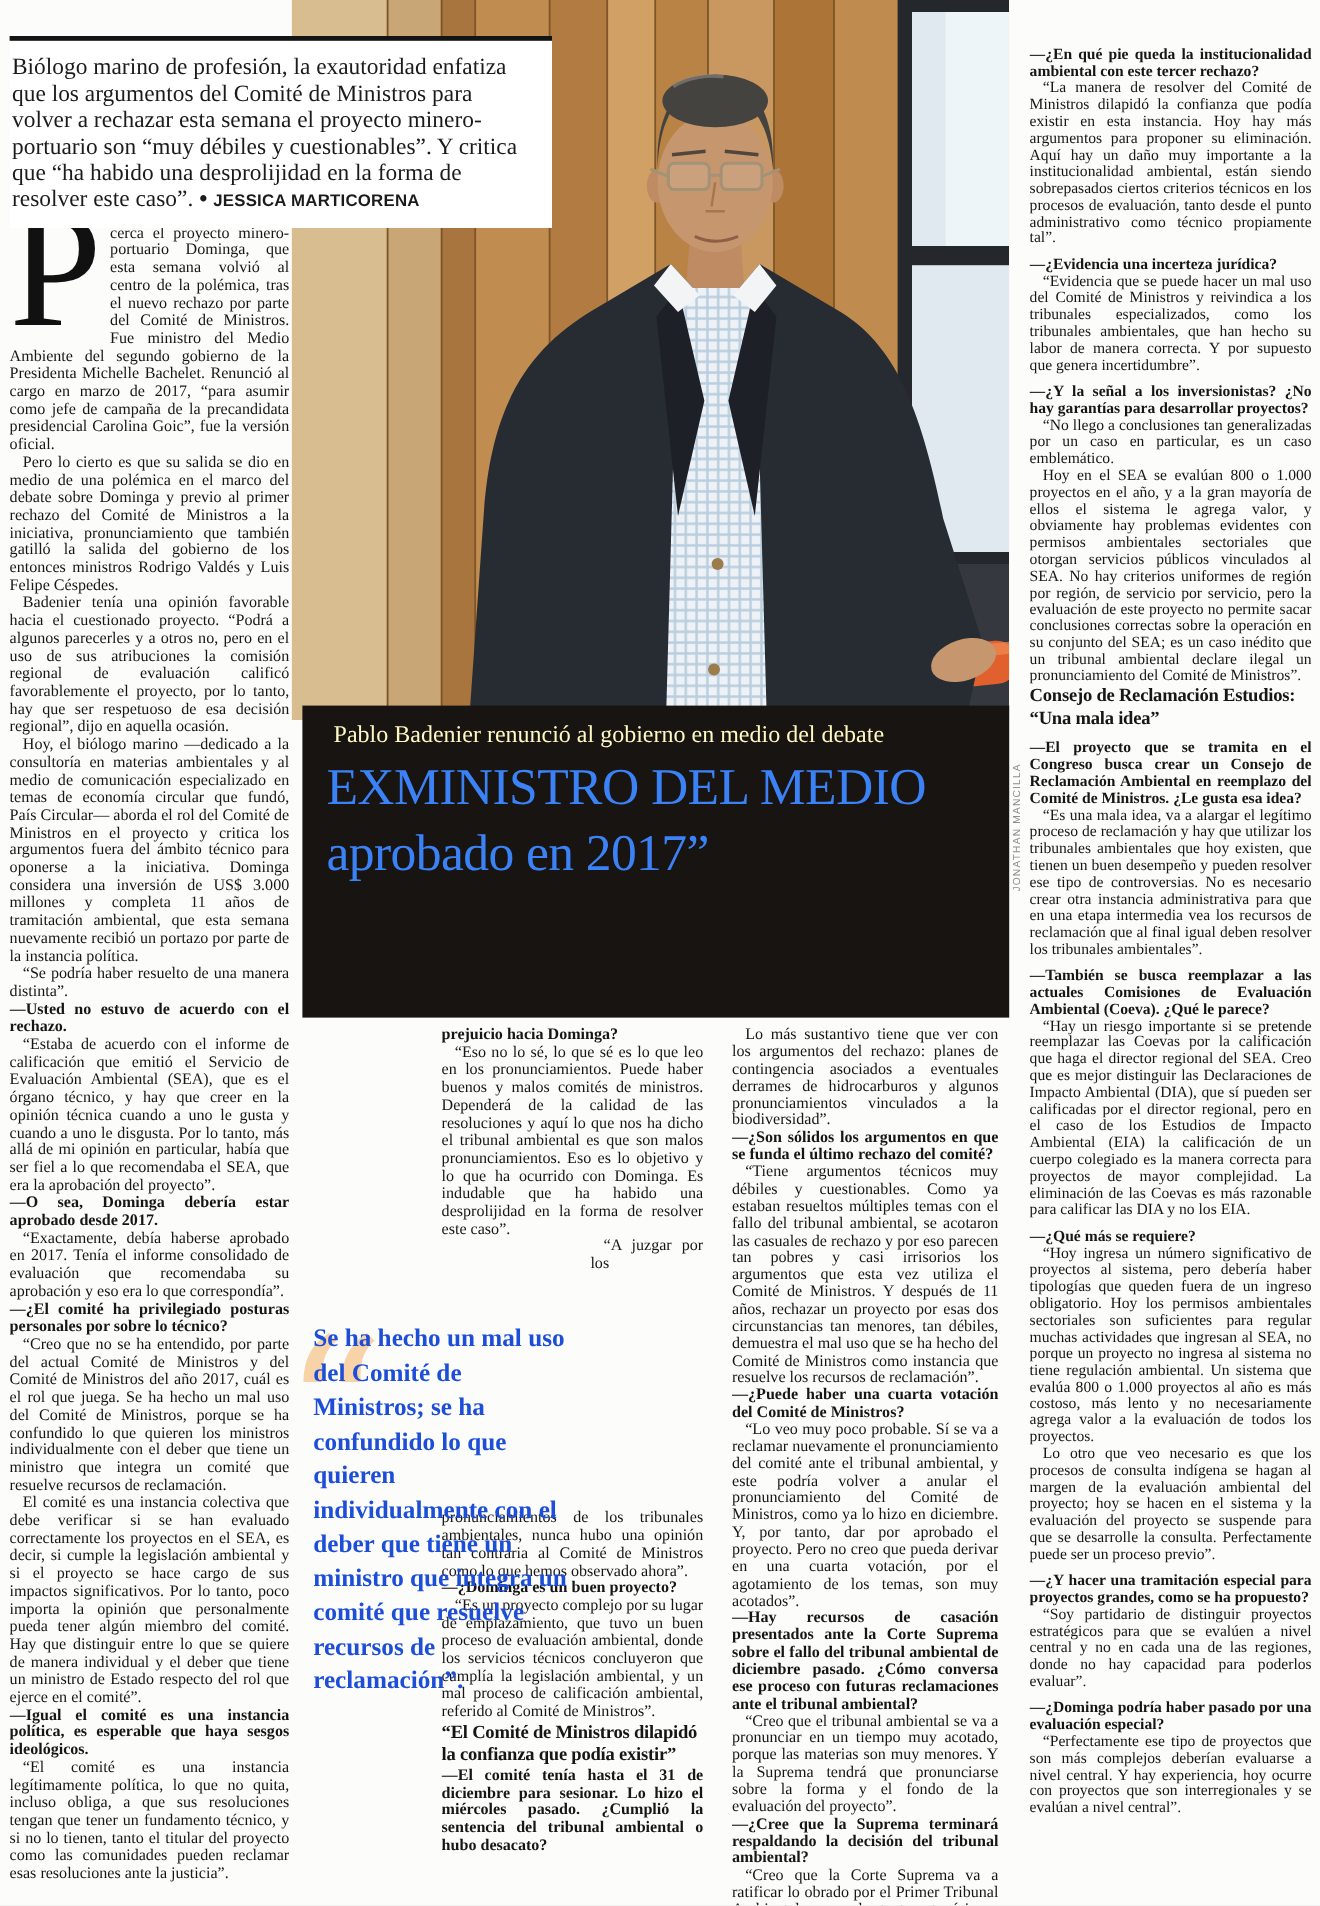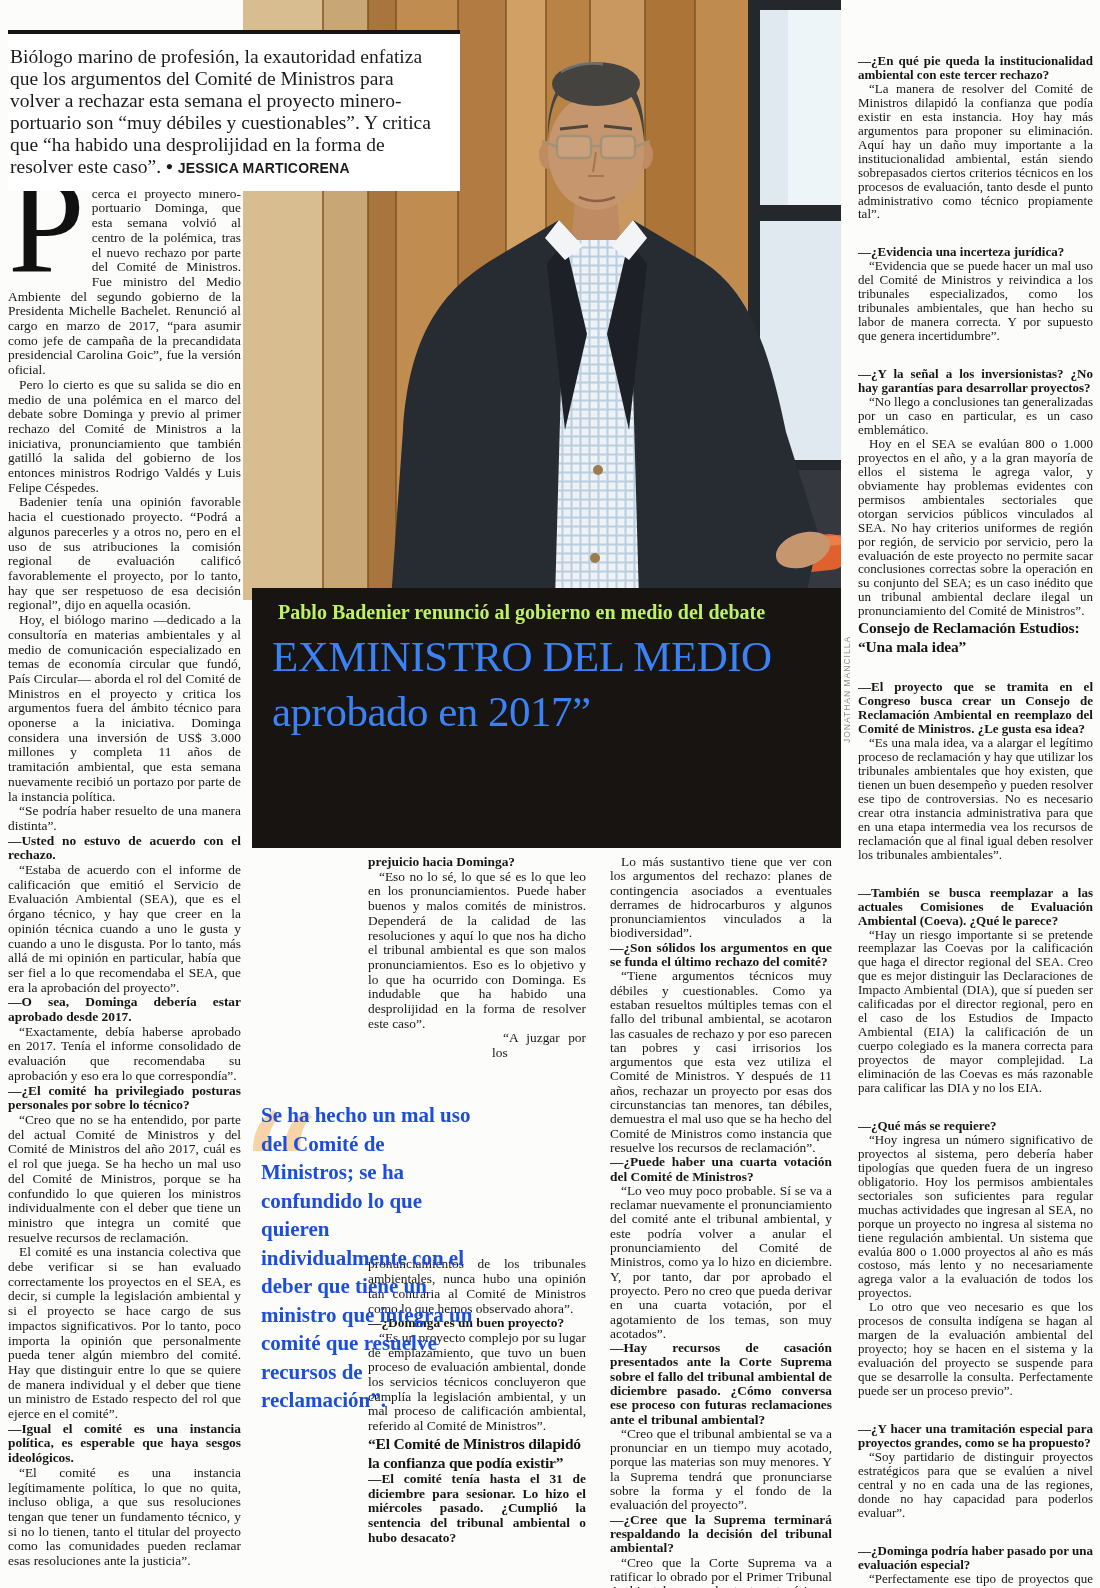--- a/index.html
+++ b/index.html
@@ -10,41 +10,41 @@
   .photo svg{display:block;}
   
   .lede-box{position:absolute;left:8px;top:30px;width:452px;background:#ffffff;
             border-top:4px solid #141414;padding:12px 18px 12px 2px;z-index:4;box-sizing:border-box;}
   .lede-text{font-size:19.5px;line-height:22px;color:#1b1b1b;}
   .lede-bullet{font-weight:bold;}
   .lede-byline{font-family:"Liberation Sans",sans-serif;font-weight:bold;font-size:14px;letter-spacing:.2px;}
   
   .black-box{position:absolute;left:252px;top:588px;width:589px;height:260px;background:#171411;
              z-index:3;box-sizing:border-box;padding:10px 14px 0 20px;}
-  .kicker{color:#bef264;font-weight:bold;font-size:20px;line-height:24px;margin:2px 0 5px 6px;}
+  .kicker{color:#fef9c3;font-weight:normal;font-size:20px;line-height:24px;margin:2px 0 5px 6px;}
   .headline{color:#3b82f6;font-size:43px;line-height:55px;font-weight:normal;letter-spacing:-.5px;}
   .credit{position:absolute;left:842px;top:588px;height:155px;z-index:3;
           writing-mode:vertical-rl;transform:rotate(180deg);
           font-family:"Liberation Sans",sans-serif;font-size:8.5px;letter-spacing:1px;color:#8e8e8e;}
   
   .col{position:absolute;font-size:13.4px;line-height:14.7px;text-align:justify;overflow:hidden;}
   .col p{margin:0;}
   .blk-q,.blk-qcont{font-weight:bold;}
   .blk-q{margin-top:10px;}
   .col p:first-child{margin-top:0;}
   .blk-a,.blk-p{text-indent:11px;}
   .blk-subhead{font-weight:bold;font-size:15.5px;line-height:19px;margin:13px 0 8px;
                text-align:left;text-indent:0;letter-spacing:-.2px;}
   .dropcap{float:left;font-size:138px;line-height:102px;height:102px;margin:2px 7px 0 0;
            font-weight:normal;color:#111;}
   #col1{left:8px;top:172px;width:233px;height:1416px;}
   #colA{left:368px;top:855px;width:218px;height:730px;}
   #colB{left:610px;top:855px;width:222px;height:733px;line-height:14.3px;}
   #colR{left:858px;top:30px;width:235px;height:1558px;font-size:13px;line-height:13.95px;}
-  #colR .blk-q{margin-top:24px;}
+  #colR .blk-q{margin-top:8px;}
   
   .pq-spacer{float:left;width:124px;height:226px;}
   .pull-quote{position:absolute;left:246px;top:1086px;width:244px;z-index:2;}
   .pq-mark{position:absolute;left:-10px;top:8px;font-size:165px;line-height:1;
            color:#f8d3a8;z-index:-1;font-family:"DejaVu Serif",serif;}
   .pq-text{font-weight:bold;font-size:21px;line-height:28.5px;text-align:left;margin:15px;color:#1d4ed8;}
 </style>
 </head>
 <body>
 

